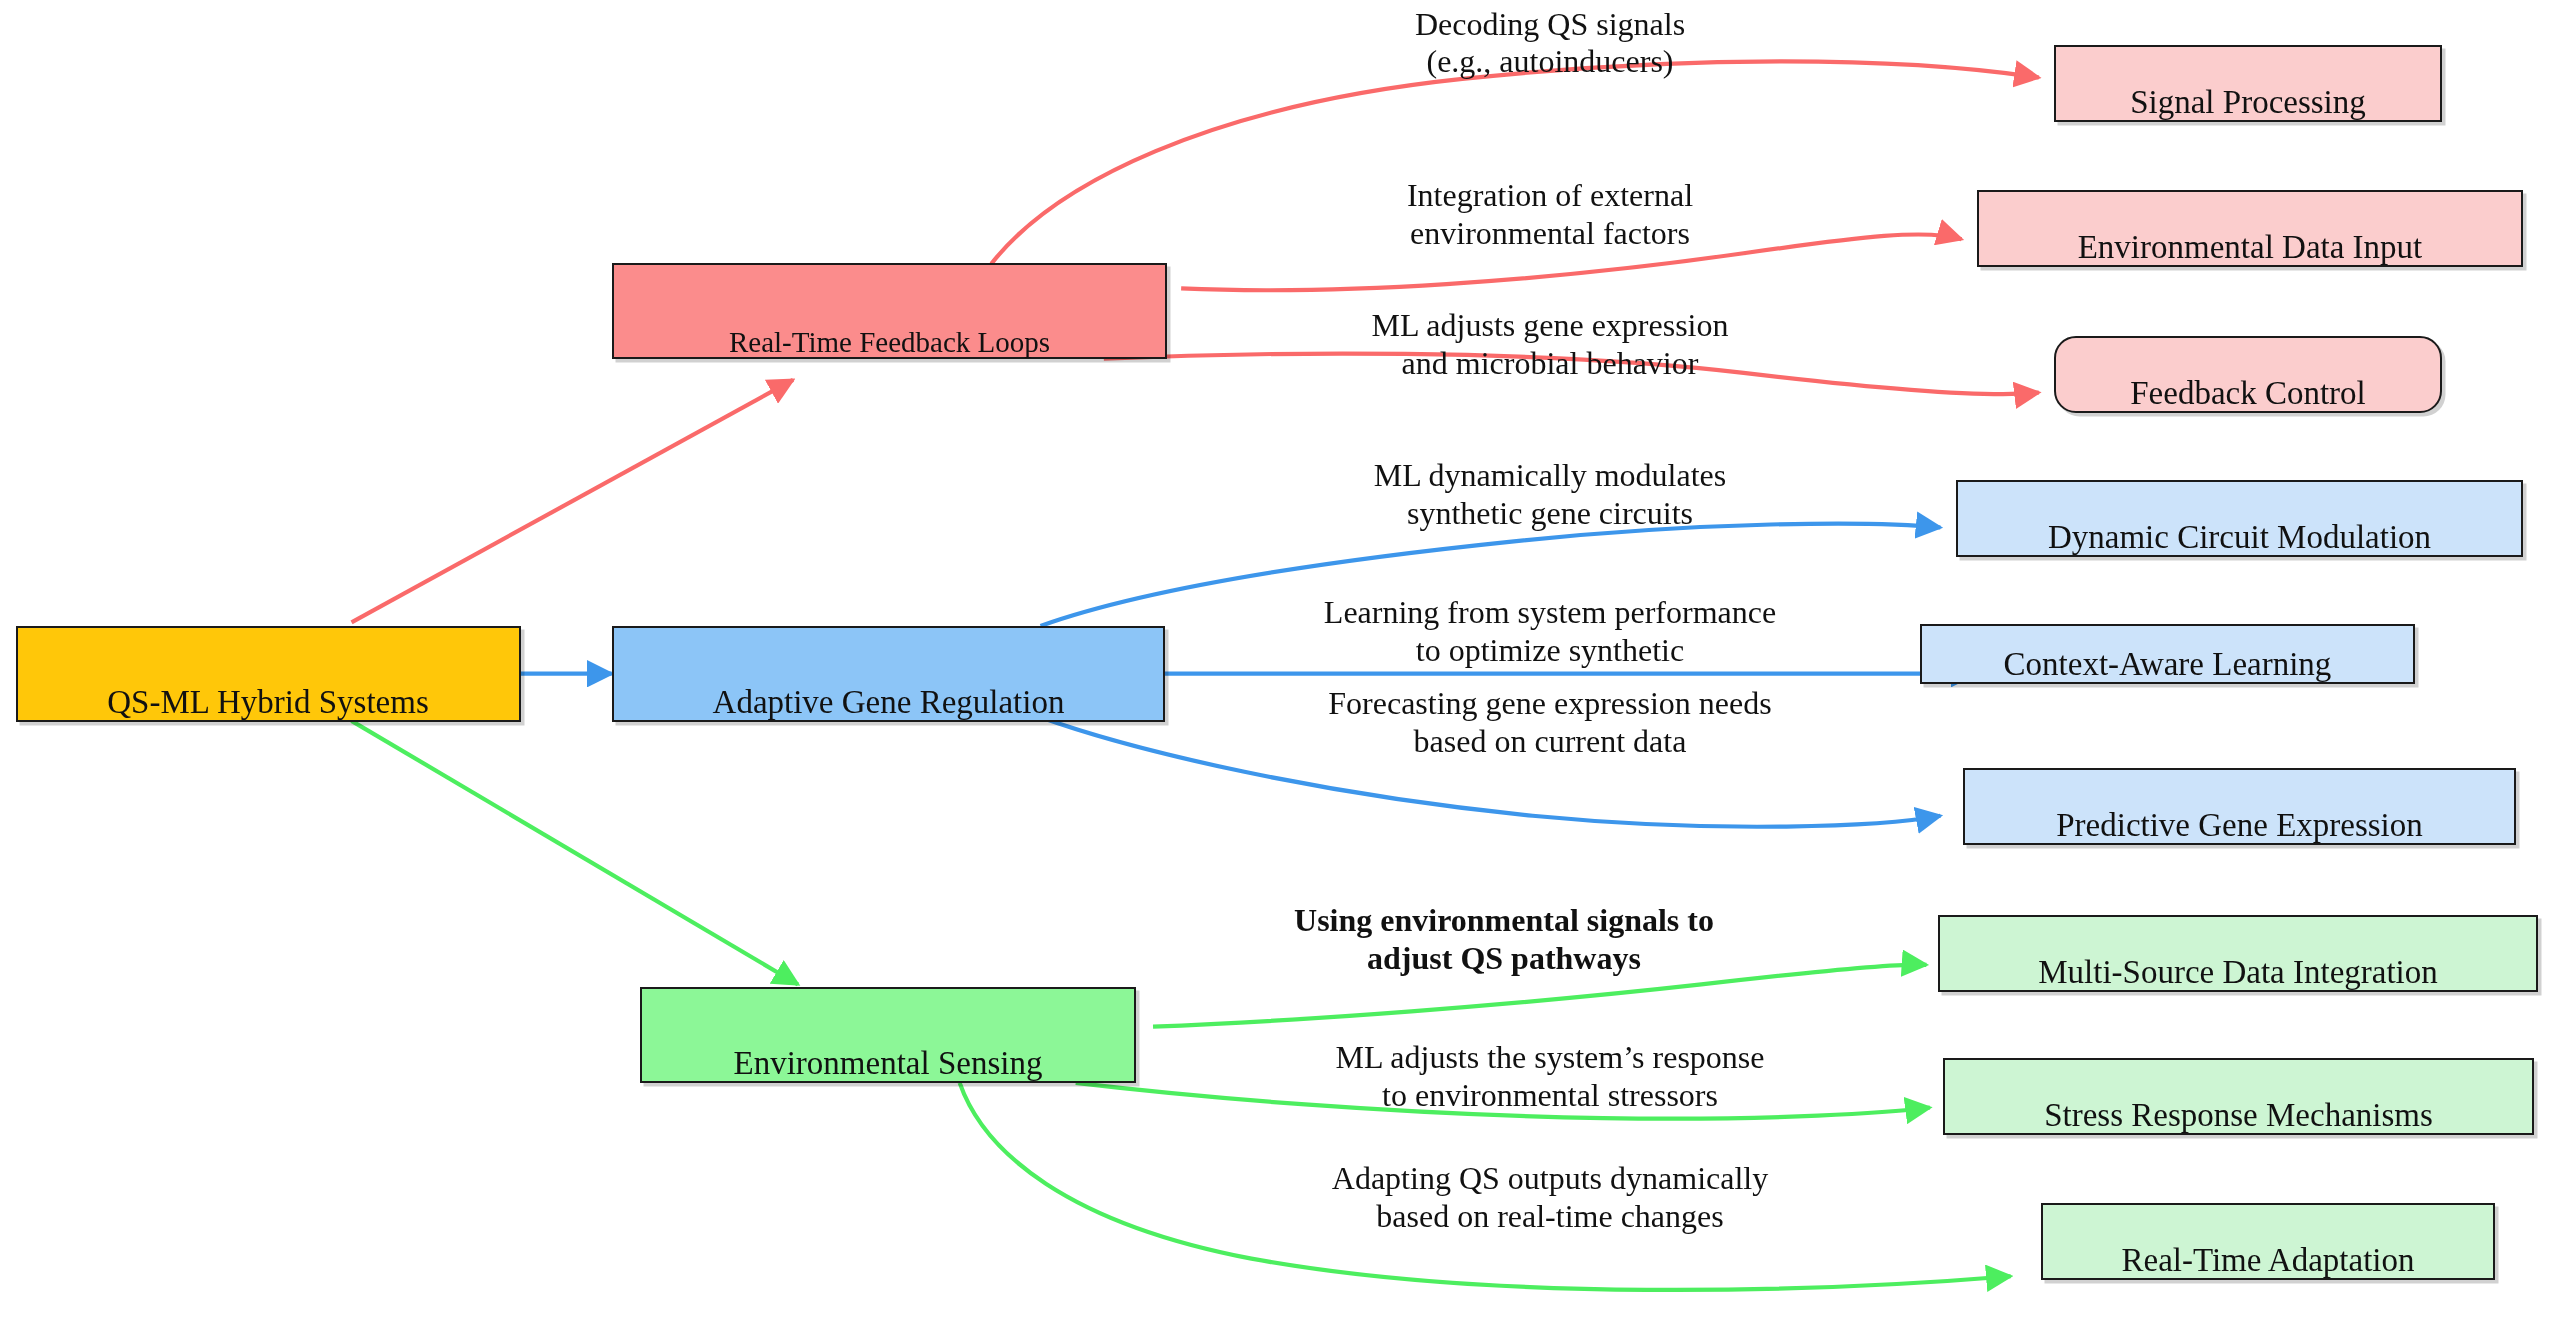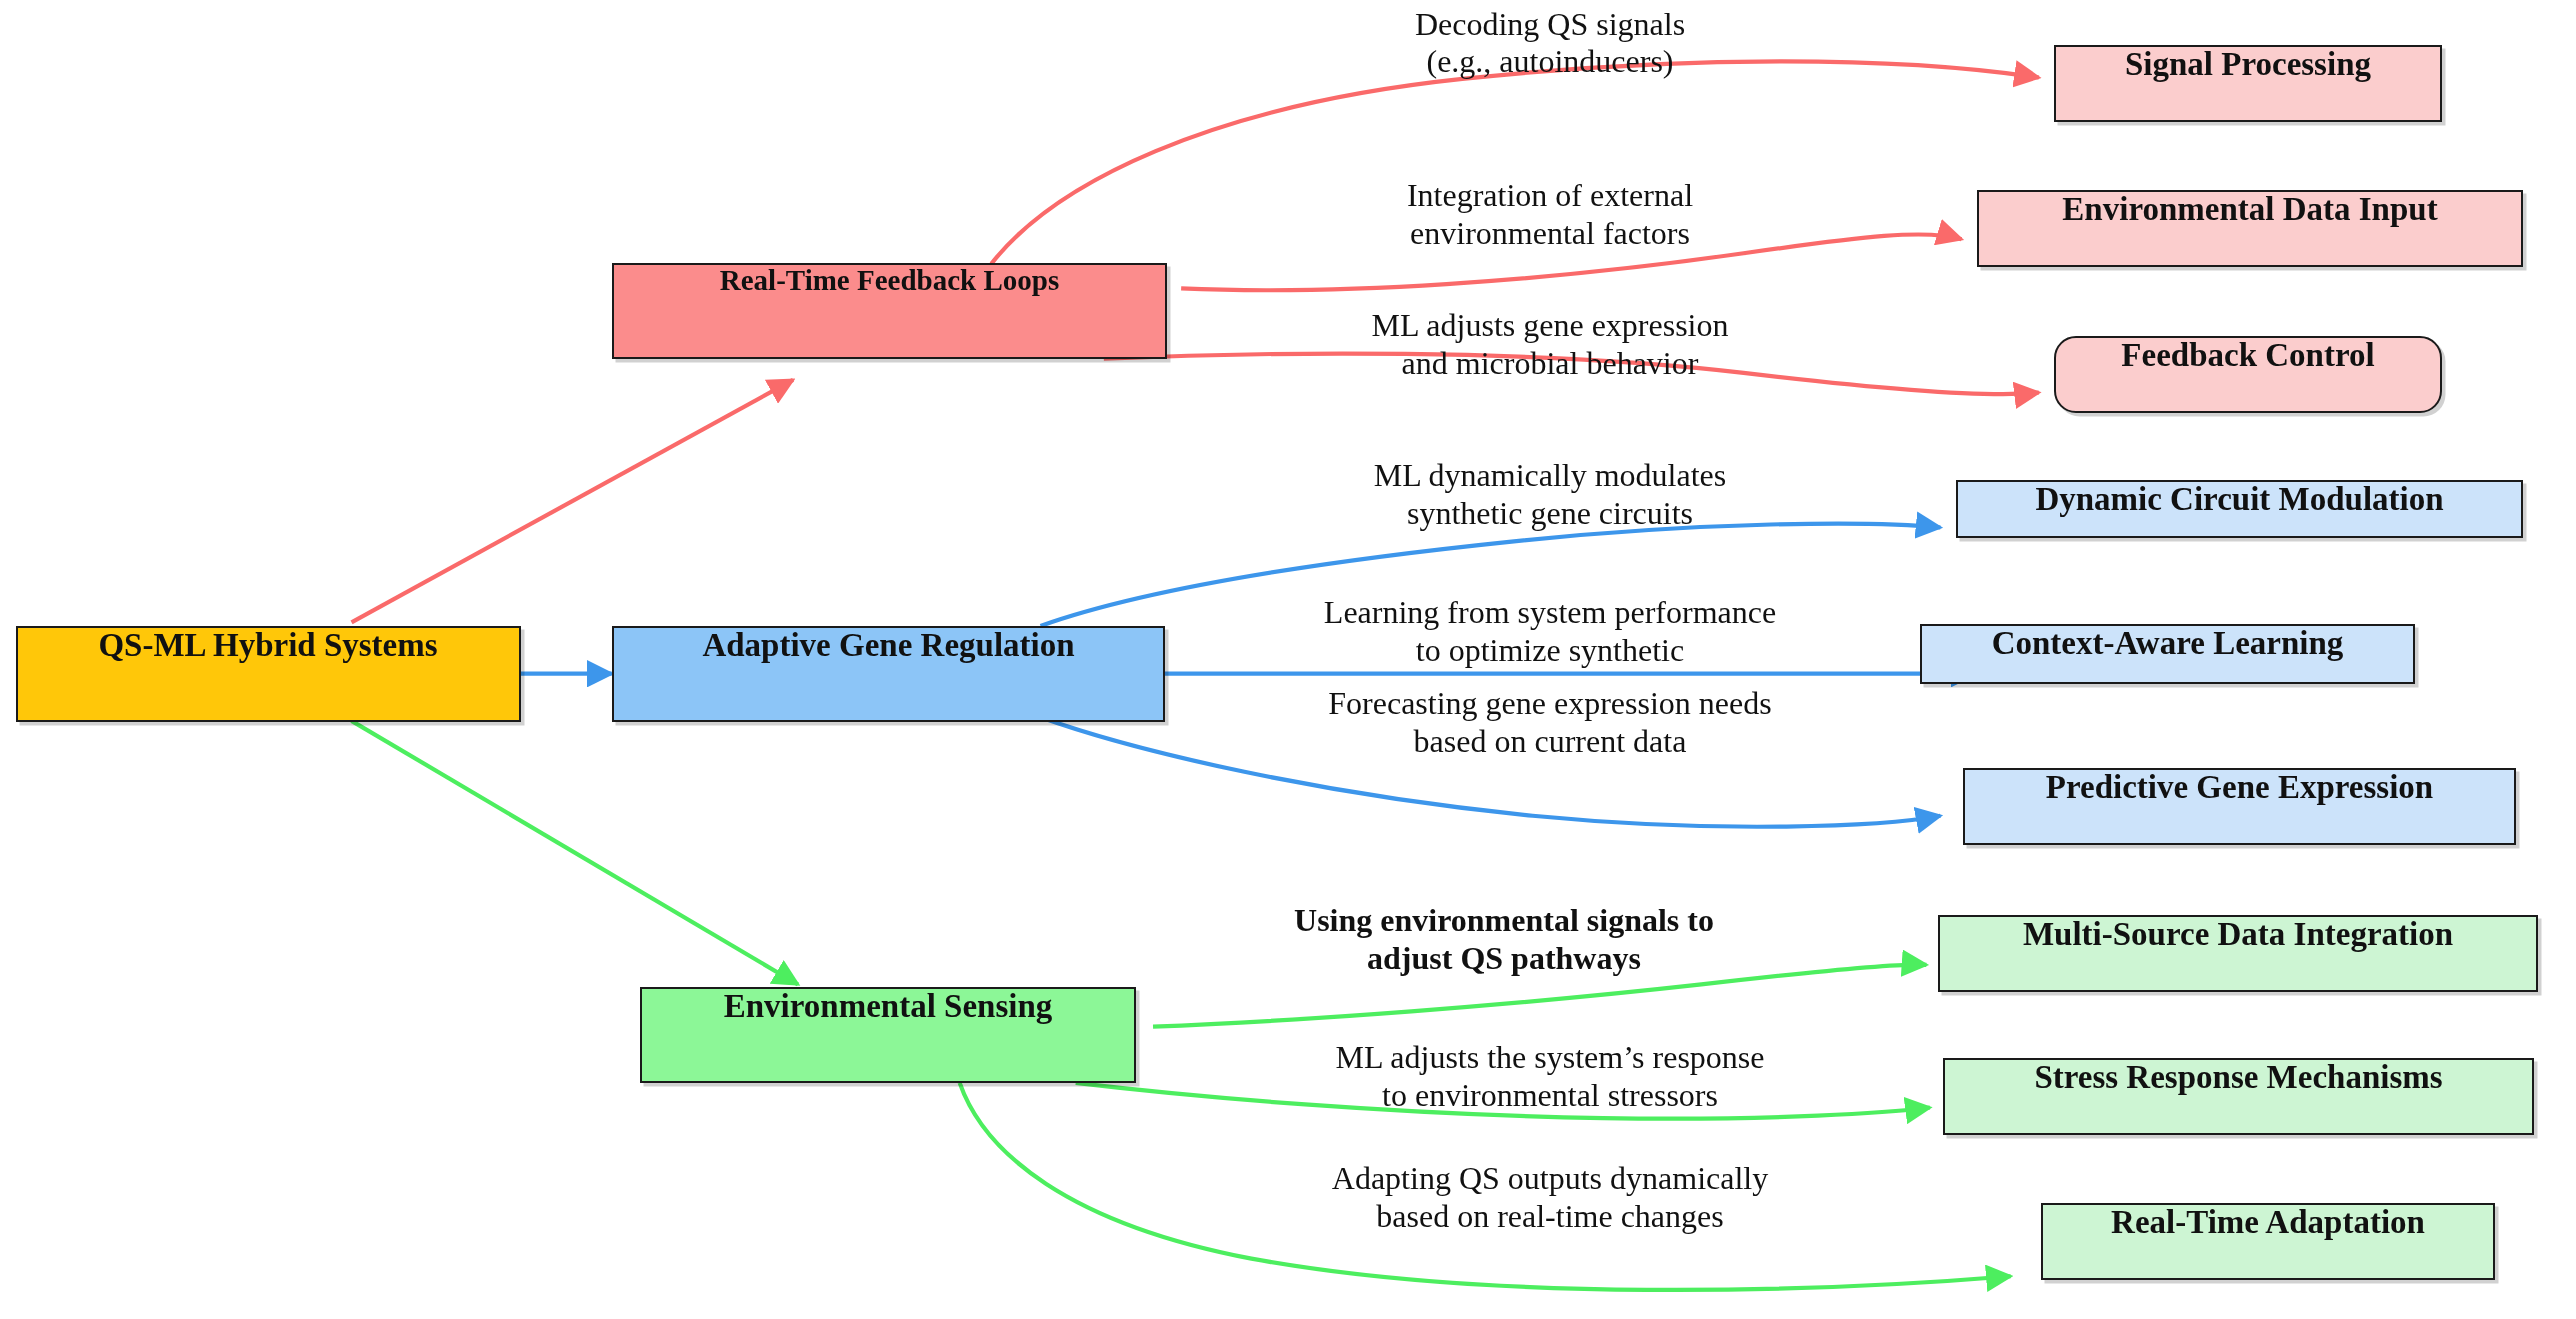--- a/index.html
+++ b/index.html
@@ -20,28 +20,27 @@
     left: 0; top: 0;
     width: 2576px;
     height: 1320px;
     pointer-events: none;
   }
   .node {
     position: absolute;
     box-sizing: border-box;
     border: 2.8px solid #1a1a1a;
     display: flex;
-    align-items: flex-start;
+    align-items: flex-end;
     justify-content: center;
     color: #111111;
     line-height: 1.05;
     white-space: nowrap;
     box-shadow: 3.5px 3.5px 0 rgba(0,0,0,0.18);
     z-index: 5;
-    font-weight: bold;
   }
   .node-label {
     display: block;
     padding: 0 12.7px;
   }
   .edge-label {
     position: absolute;
     text-align: center;
     color: #111111;
     line-height: 1.18;
@@ -108,21 +107,21 @@
   </div>
 
   <div class="node" style="left:1977px; top:190px; width:546px; height:77px; background:#fbcdcd; font-size:33px;">
     <span class="node-label">Environmental Data Input</span>
   </div>
 
   <div class="node" style="left:2054px; top:336px; width:388px; height:77px; background:#fbcdcd; font-size:33px;border-radius:22px;">
     <span class="node-label">Feedback Control</span>
   </div>
 
-  <div class="node" style="left:1956px; top:480px; width:567px; height:58px; background:#cce3fa; font-size:33px;">
+  <div class="node" style="left:1956px; top:480px; width:567px; height:77px; background:#cce3fa; font-size:33px;">
     <span class="node-label">Dynamic Circuit Modulation</span>
   </div>
 
   <div class="node" style="left:1920px; top:624px; width:495px; height:60px; background:#cce3fa; font-size:33px;">
     <span class="node-label">Context-Aware Learning</span>
   </div>
 
   <div class="node" style="left:1963px; top:768px; width:553px; height:77px; background:#cce3fa; font-size:33px;">
     <span class="node-label">Predictive Gene Expression</span>
   </div>

